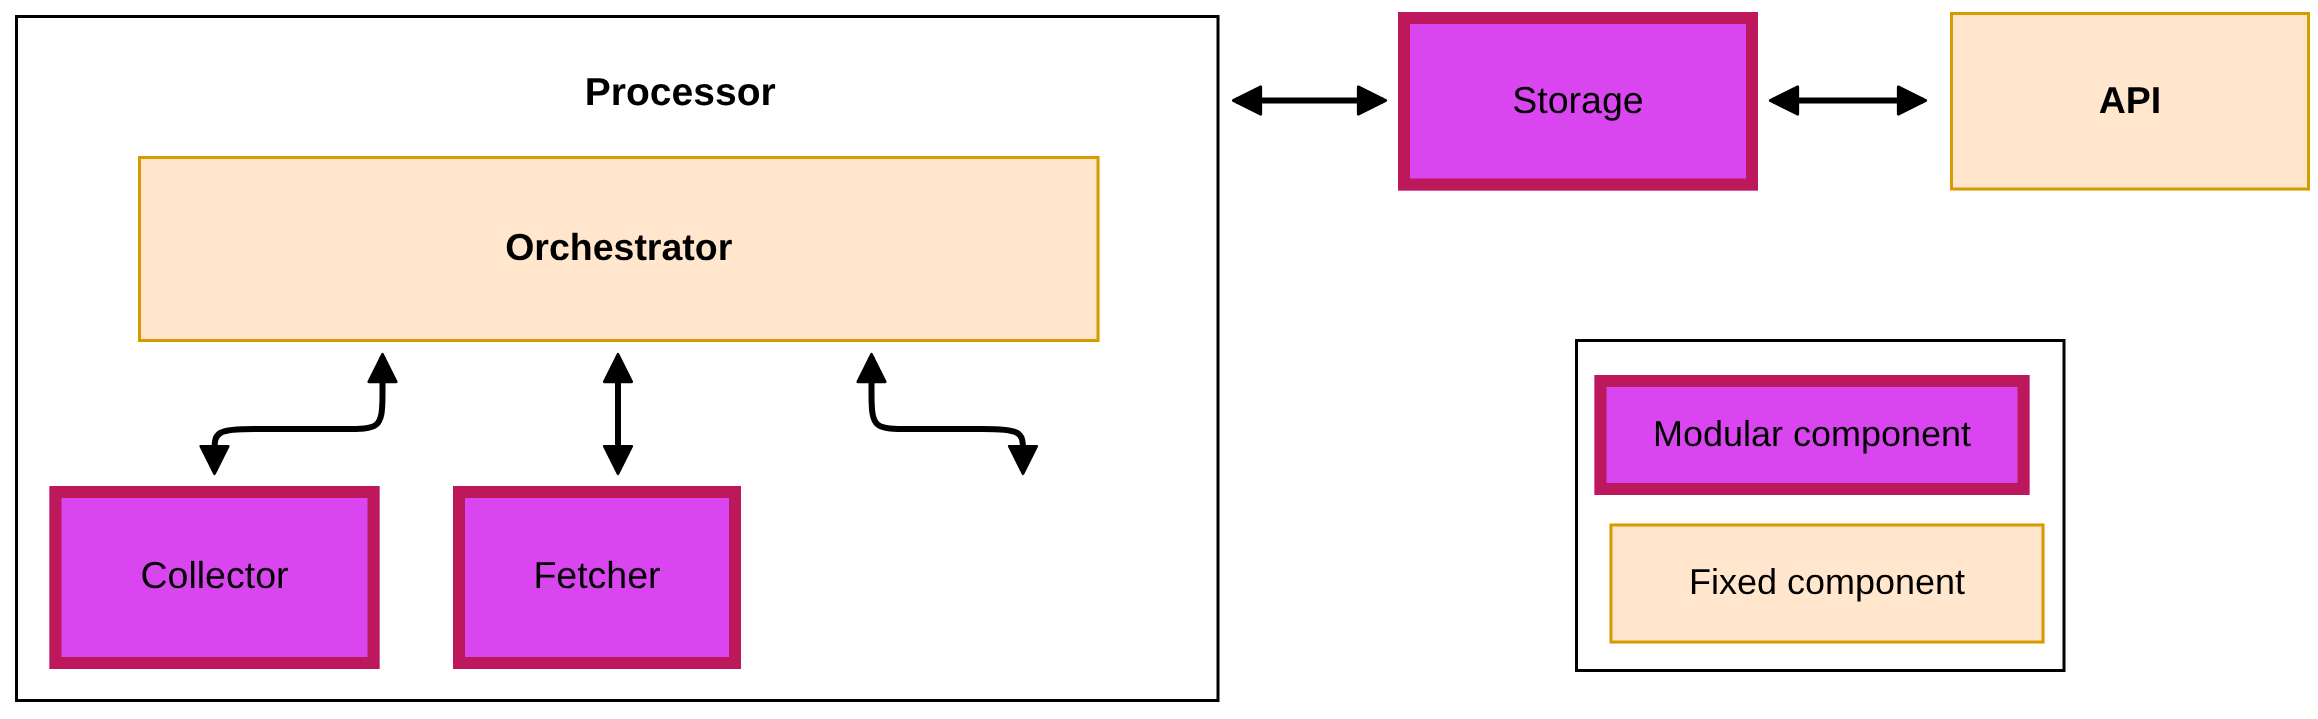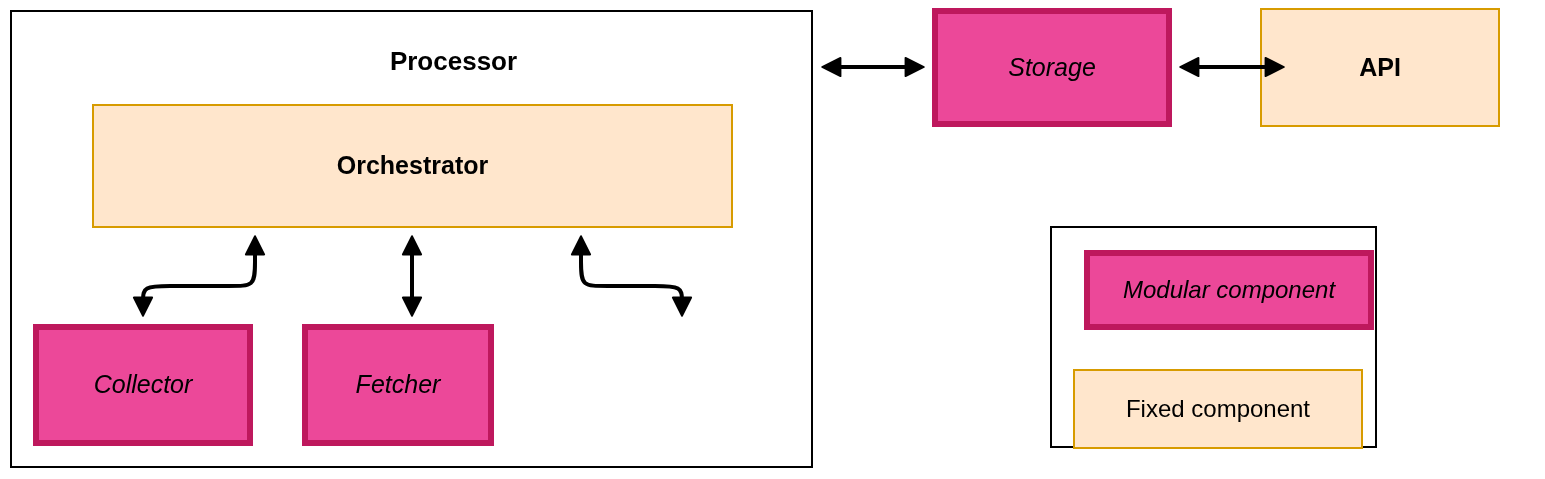--- a/index.html
+++ b/index.html
@@ -21,23 +21,22 @@
   .node {
     display: flex;
     align-items: center;
     justify-content: center;
     text-align: center;
     font-size: 25px;
     color: #000000;
     line-height: 1.25;
   }
   .modular {
-    background: #ec4899;
-    border: 6px solid #be185d;
-    font-style: italic;
+    background: #d946ef;
+    border: 8px solid #be185d;
   }
   .fixed {
     background: #ffe6cc;
     border: 2px solid #d79b00;
   }
   .frame {
     background: transparent;
     border: 2px solid #000000;
   }
   .bold { font-weight: bold; }
@@ -52,26 +51,26 @@
     color: #000000;
     margin-left: 42px;
   }
   #orchestrator-node { left: 92px;  top: 104px; width: 641px; height: 124px; }
   #collector-node    { left: 33px;  top: 324px; width: 220px; height: 122px; }
   #fetcher-node      { left: 302px; top: 324px; width: 192px; height: 122px; }
   #rating-node       { left: 571px; top: 324px; width: 220px; height: 122px; }
 
   
   #storage-node { left: 932px;  top: 8px; width: 240px; height: 119px; }
-  #api-node     { left: 1260px; top: 8px; width: 240px; height: 119px; }
+  #api-node     { left: 1300px; top: 8px; width: 240px; height: 119px; }
 
   
   #legend-box { left: 1050px; top: 226px; width: 327px; height: 222px; background: #ffffff; }
-  #legend-modular { left: 32px; top: 22px;  width: 290px; height: 80px; font-size: 24px; }
-  #legend-fixed   { left: 21px; top: 121px; width: 290px; height: 80px; font-size: 24px; margin-top: 20px; }
+  #legend-modular { left: 11px; top: 22px;  width: 290px; height: 80px; font-size: 24px; }
+  #legend-fixed   { left: 21px; top: 121px; width: 290px; height: 80px; font-size: 24px; }
 
   
   #arrow-layer {
     position: absolute;
     left: 0; top: 0;
     width: 1545px; height: 479px;
     pointer-events: none;
   }
   .arrow {
     stroke: #000000;

